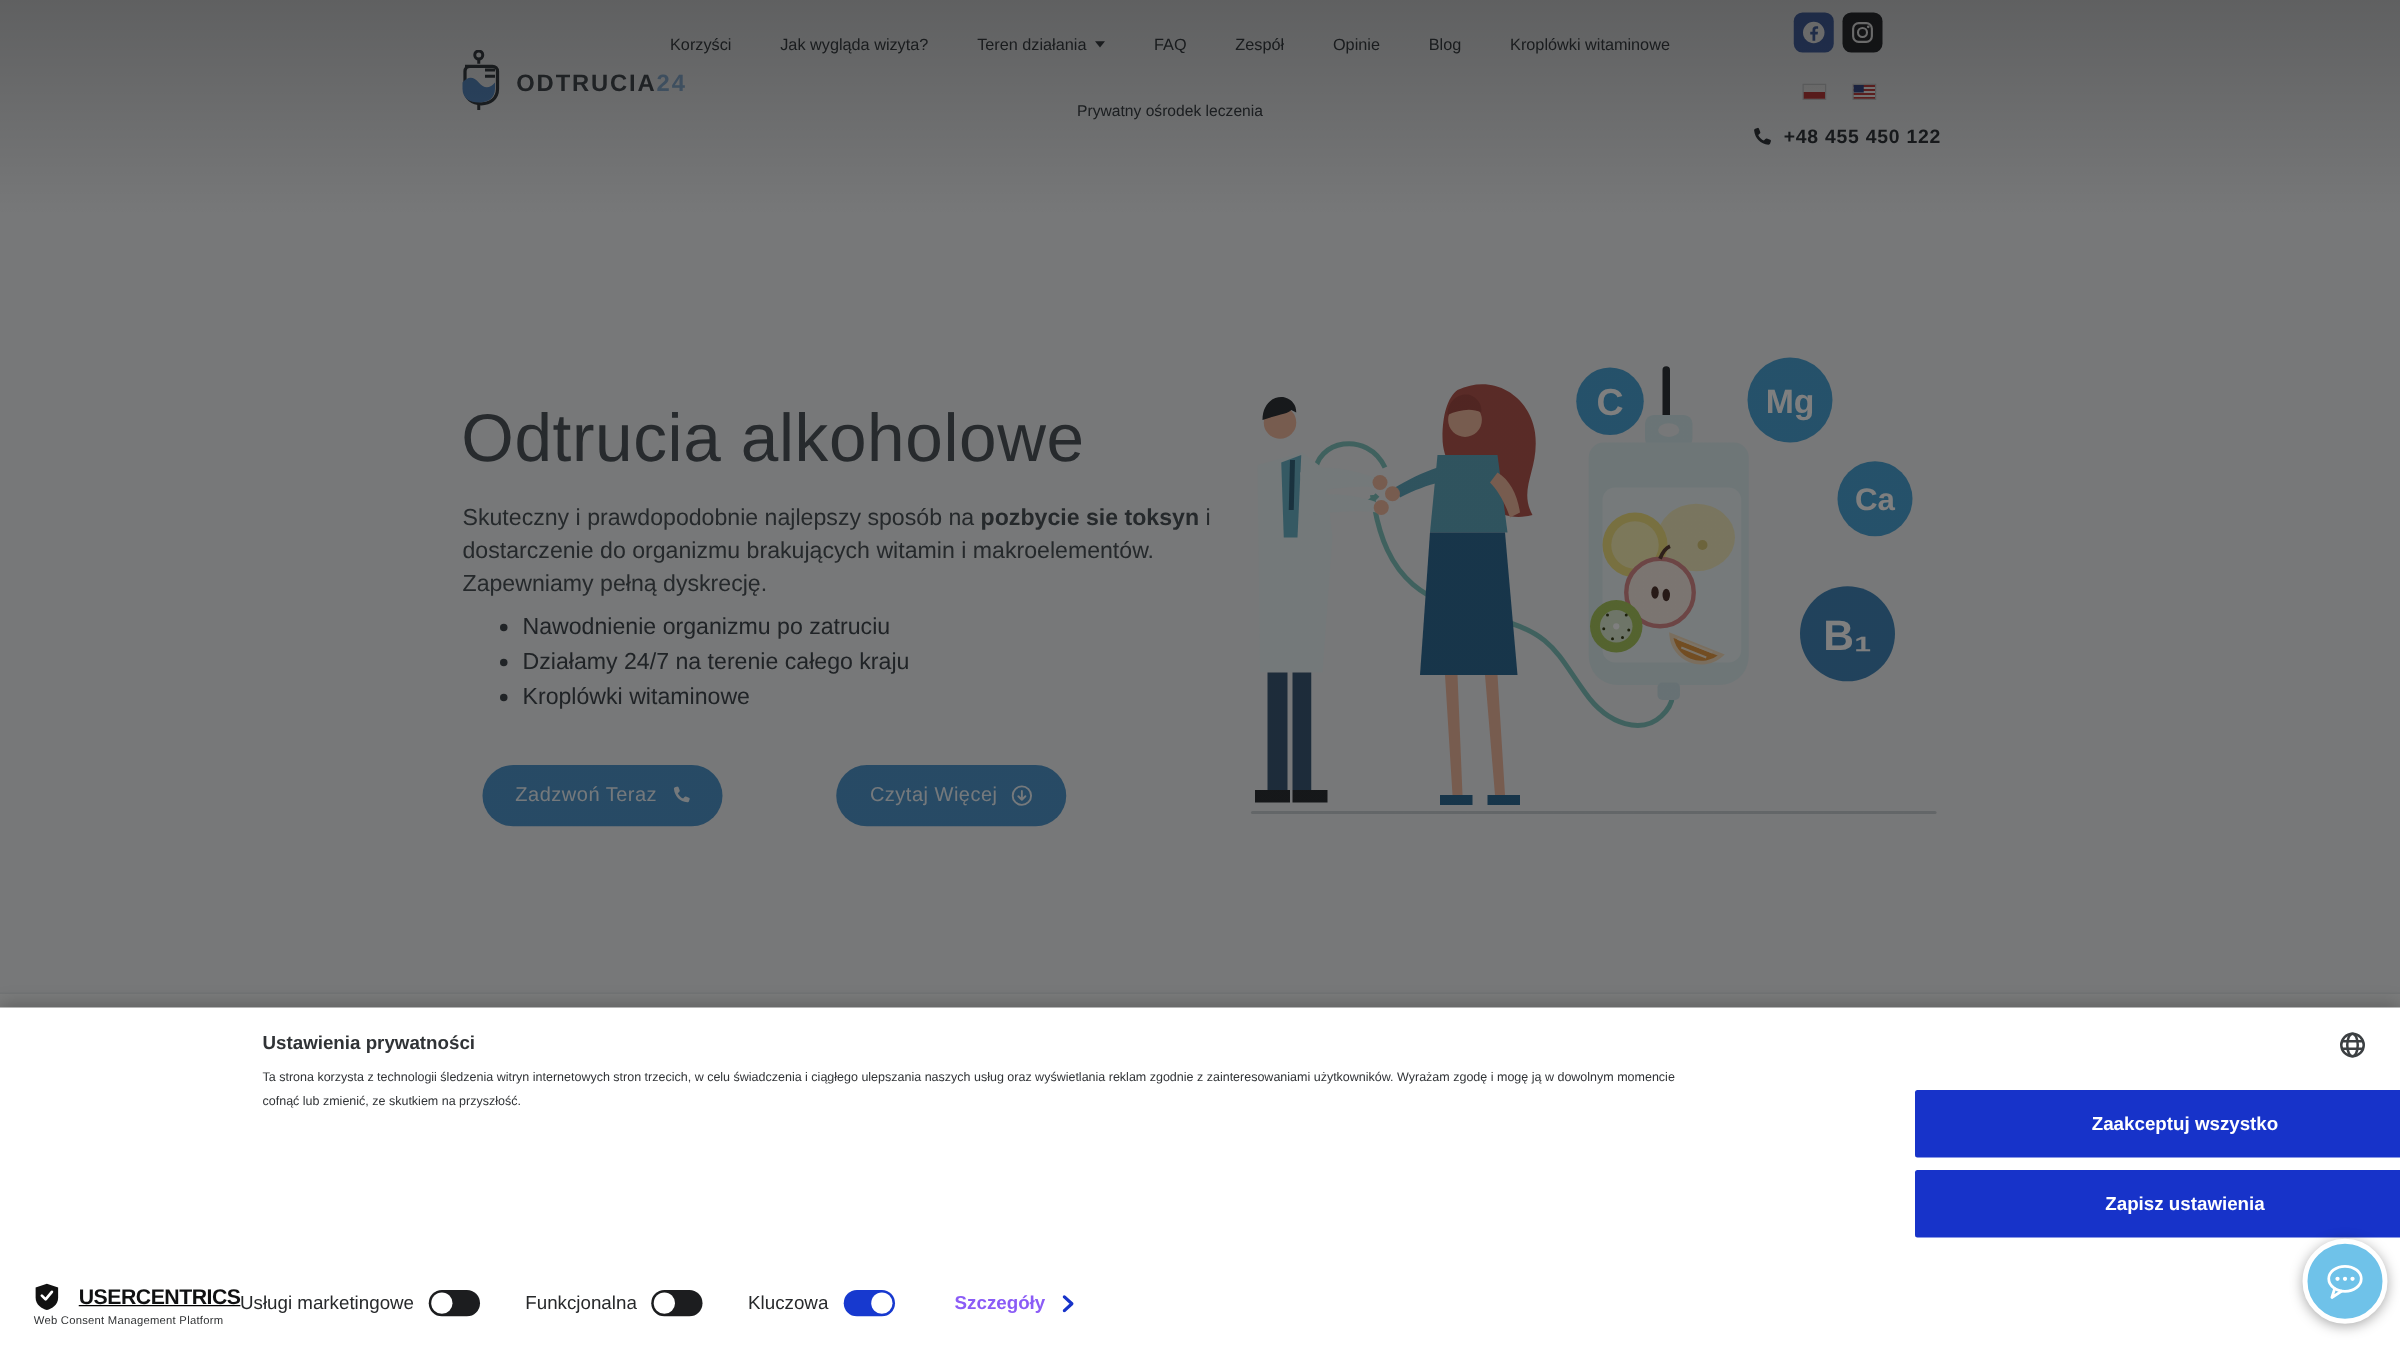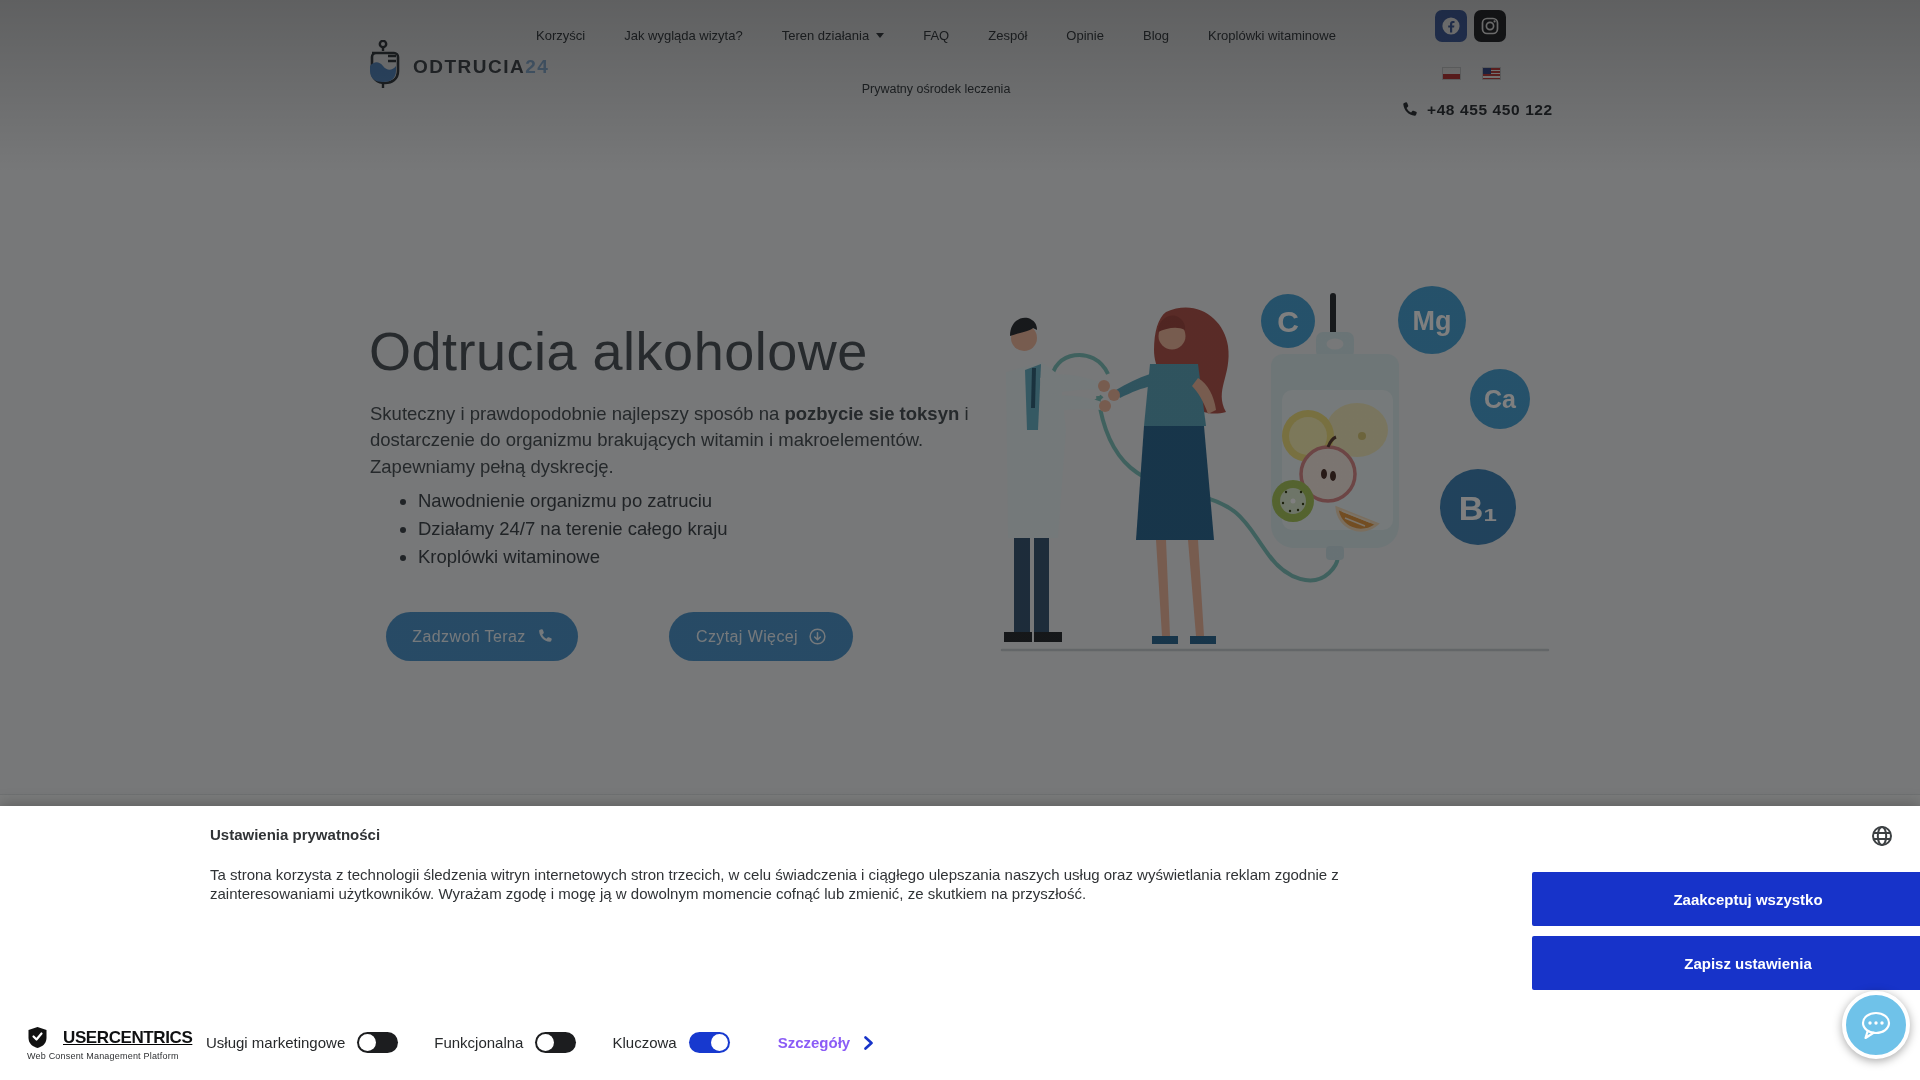--- a/index.html
+++ b/index.html
@@ -39,29 +39,29 @@
   .btn-call { left:386px; width:192px; }
   .btn-more { left:669px; width:184px; }
 
   
   .dim-overlay { position:absolute; inset:0; z-index:50; pointer-events:none;
     background:linear-gradient(to bottom, rgba(0,0,0,.60) 0, rgba(0,0,0,.50) 170px, rgba(0,0,0,.50) 100%); }
 
   
   .consent { position:absolute; left:0; top:806px; width:1920px; height:274px; background:#ffffff; z-index:100; box-shadow:0 -2px 14px rgba(0,0,0,.25); }
   .consent-title { position:absolute; left:210px; top:20px; font-size:15px; font-weight:bold; color:#303336; }
-  .consent-desc { position:absolute; left:210px; top:59px; width:1145px; font-size:15px; line-height:19px; color:#303336; }
+  .consent-desc { position:absolute; left:210px; top:47px; width:1145px; font-size:10px; line-height:19px; color:#303336; }
   .consent-globe { position:absolute; right:26px; top:18px; width:24px; height:24px; cursor:pointer; }
   .consent-btn { position:absolute; left:1532px; width:432px; height:54px; background:#1733c9; border:none; border-radius:2px; color:#fff; font-size:15px; font-weight:bold; font-family:inherit; cursor:pointer; }
   .cb-0 { top:66px; } .cb-1 { top:130px; } .cb-2 { top:194px; }
   .vendor { position:absolute; left:27px; top:220px; cursor:pointer; }
   .vendor-top { display:flex; align-items:center; gap:15px;text-decoration:underline; }
   .vendor-name { font-size:17px; font-weight:800; letter-spacing:-.4px; color:#101112; }
   .vendor-tag { font-size:9px; color:#2f3133; margin-top:2px; letter-spacing:.2px; }
-  .toggles-row { position:absolute; left:206px; top:226px; display:flex; align-items:center; }
+  .toggles-row { position:absolute; left:192px; top:226px; display:flex; align-items:center; }
   .toggle-group { display:flex; align-items:center; gap:12px; margin-right:36px; }
   .toggle-label { font-size:15px; color:#27292b; }
   .toggle { width:41px; height:21px; border-radius:12px; background:#1c1d1f; position:relative; cursor:pointer; }
   .toggle .knob { position:absolute; top:2px; left:2px; width:17px; height:17px; border-radius:50%; background:#fff; }
   .toggle.on { background:#1739cf; }
   .toggle.on .knob { left:auto; right:2px; }
   .details-link { display:flex; align-items:center; gap:14px; margin-left:12px; cursor:pointer; }
   .details-link span { font-size:15px; font-weight:bold; color:#8b5cf6; }
 
   

